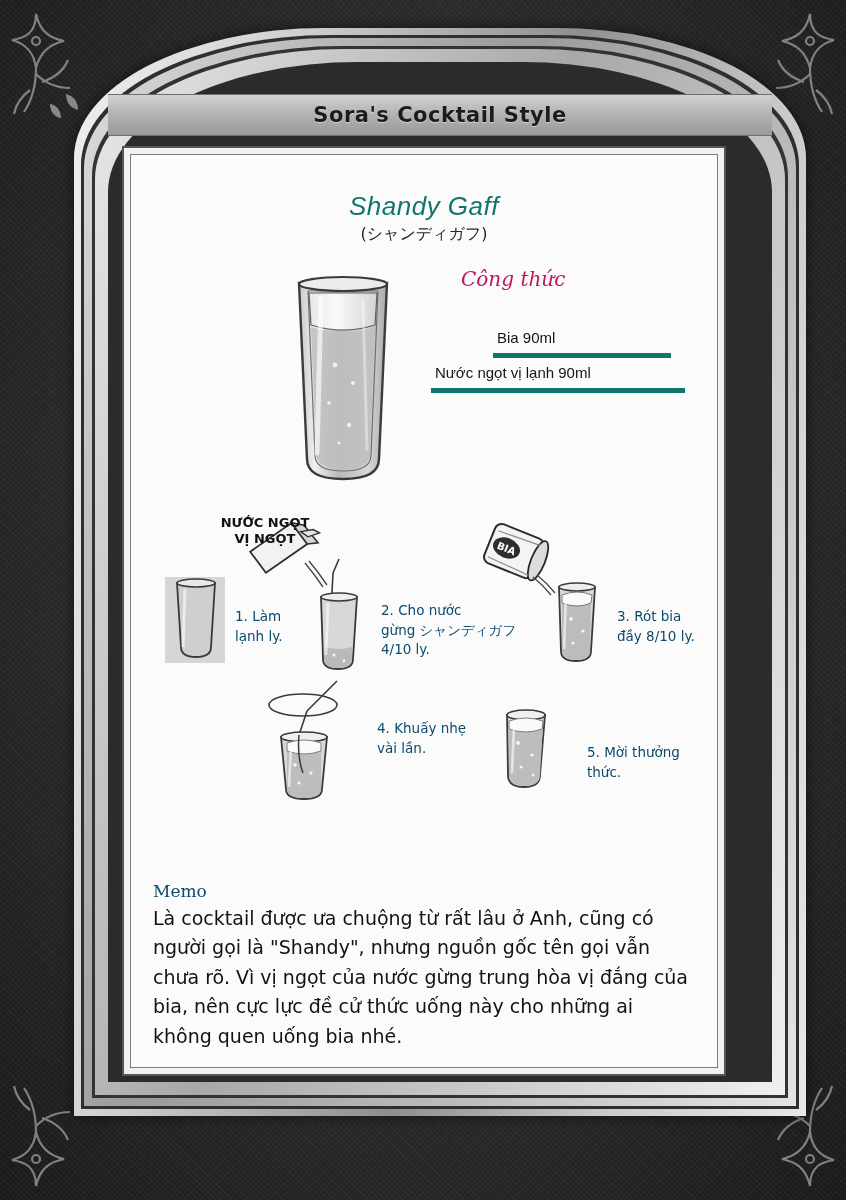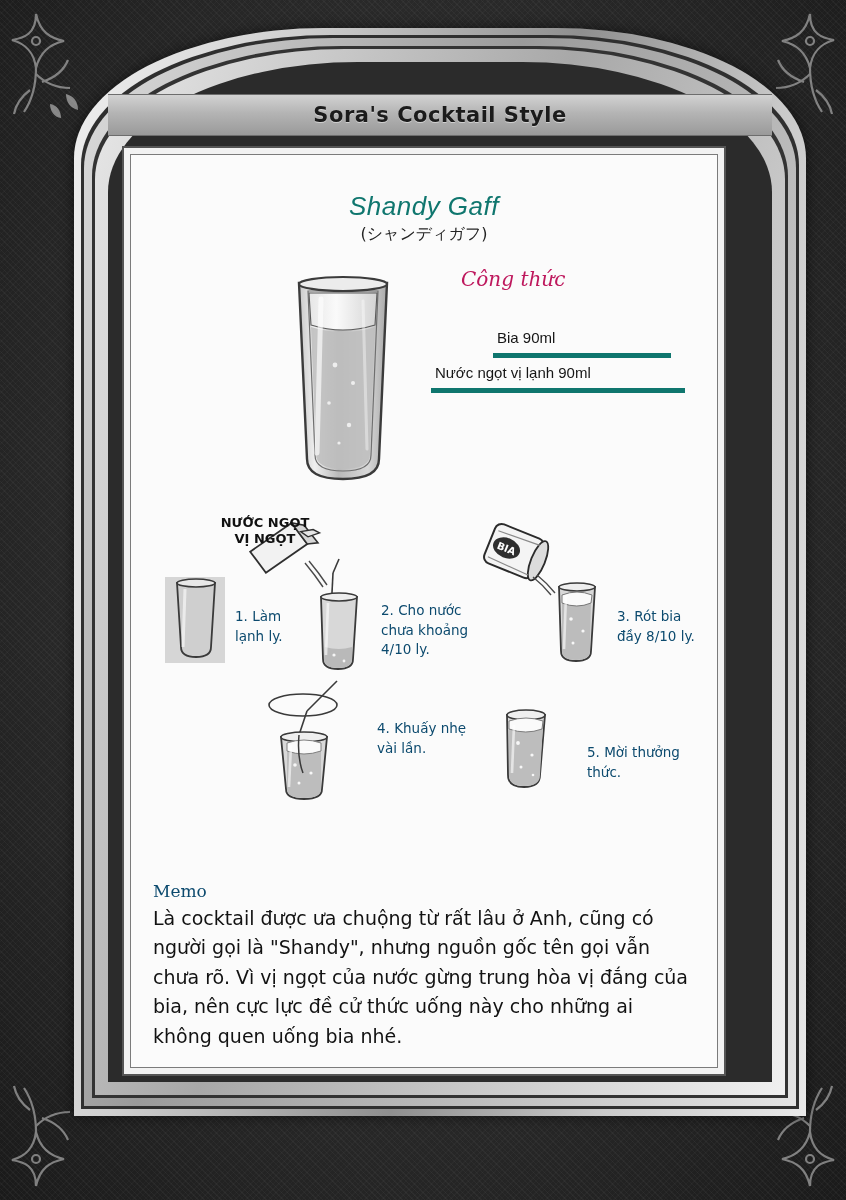--- a/index.html
+++ b/index.html
@@ -371,21 +371,21 @@
               <path d="M22 42 L58 42 L54 104 Q54 114 39 114 Q24 114 24 104 Z" fill="#d8d8d8" stroke="#3a3a3a" stroke-width="1.8"></path>
               <ellipse cx="40" cy="42" rx="18" ry="4" fill="#eee" stroke="#3a3a3a" stroke-width="1.5"></ellipse>
               <path d="M26 92 Q40 96 53 92 L53 104 Q53 113 39 113 Q25 113 25 104 Z" fill="#b9b9b9"></path>
               <circle cx="35" cy="100" r="1.6" fill="#f5f5f5"></circle>
               <circle cx="45" cy="106" r="1.4" fill="#f5f5f5"></circle>
               <path d="M29 48 L27 100" stroke="#fff" stroke-width="2.6" opacity=".6"></path>
             </svg>
           </div>
           <div class="step step-cap" style="left:250px; top:82px;">
             <div>2. Cho nước</div>
-            <div>chưa khoảng</div>
+            <div>gừng シャンディガフ</div>
             <div>4/10 ly.</div>
           </div>
 
           <div class="step" style="left:344px; top:6px;">
             <svg width="86" height="72" viewBox="0 0 86 72">
               <g transform="rotate(22 40 34)">
                 <rect x="10" y="6" width="52" height="42" rx="7" fill="#f4f4f4" stroke="#2b2b2b" stroke-width="2"></rect>
                 <ellipse cx="62" cy="27" rx="7" ry="21" fill="#dcdcdc" stroke="#2b2b2b" stroke-width="1.8"></ellipse>
                 <ellipse cx="28" cy="27" rx="14" ry="10" fill="#2e2e2e"></ellipse>
                 <text x="28" y="31" font-family="DejaVu Sans, sans-serif" font-size="10" font-weight="bold" fill="#fff" text-anchor="middle">BIA</text>

